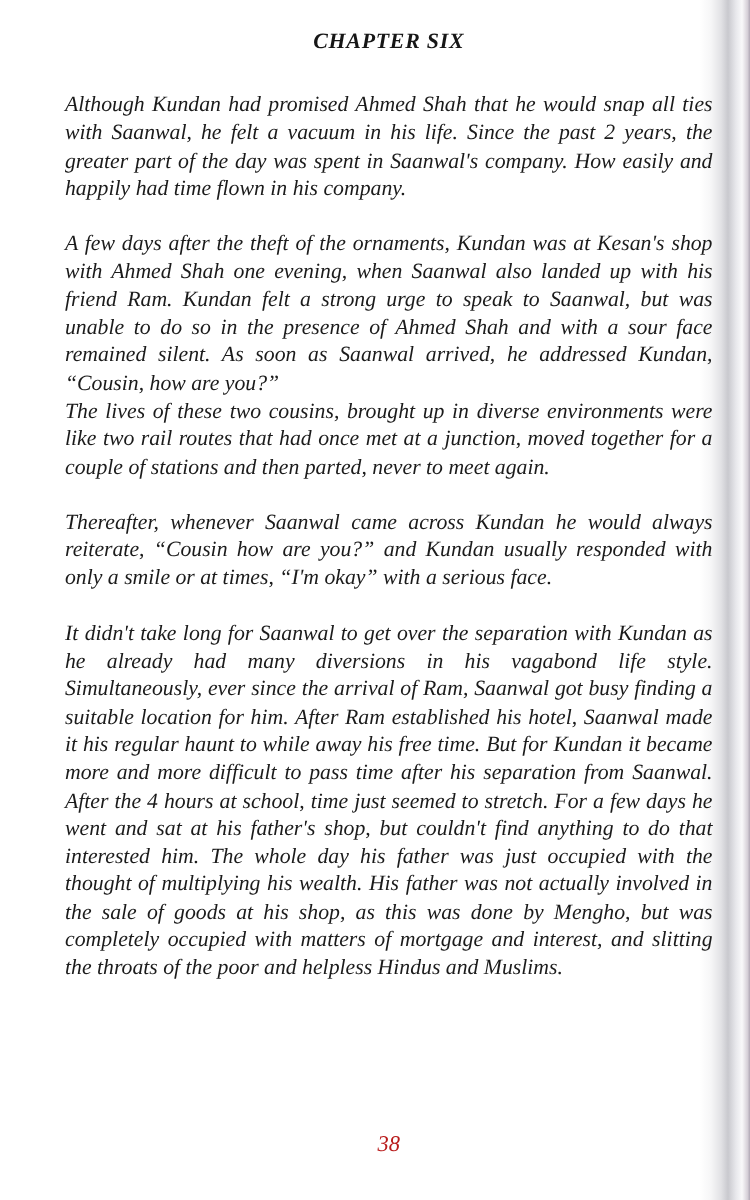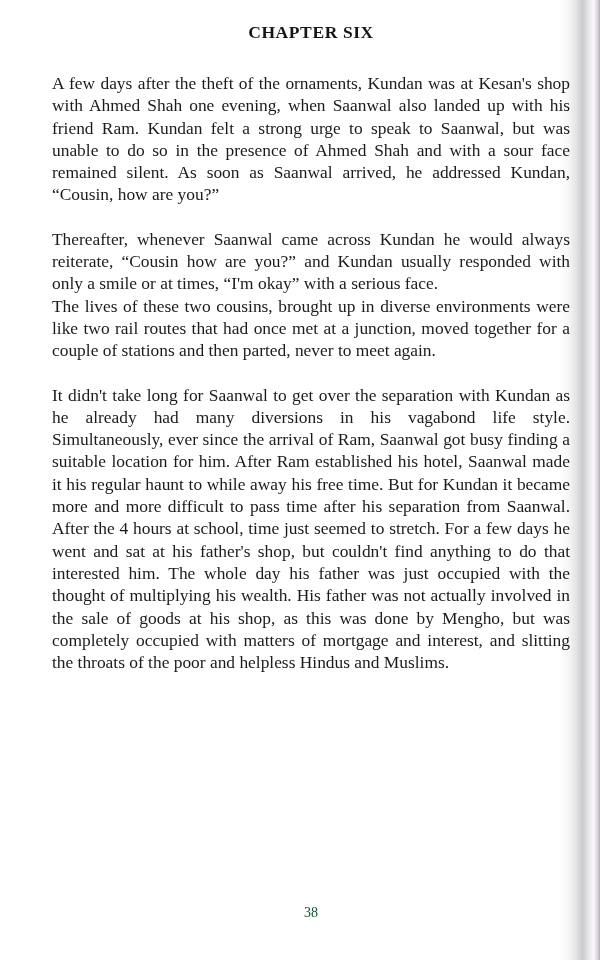--- a/index.html
+++ b/index.html
@@ -9,20 +9,21 @@
     background: #ffffff;
   }
   #page {
     position: relative;
     width: 600px;
     height: 960px;
     background: #ffffff;
     overflow: hidden;
     font-family: "Liberation Serif", "DejaVu Serif", serif;
     color: #1a1a1a;
+    font-style: italic;
   }
 
   
   #spine-shadow {
     position: absolute;
     top: 0;
     right: 0;
     width: 40px;
     height: 960px;
     pointer-events: none;
@@ -81,44 +82,45 @@
   .para.spaced {
     margin-top: 22px;
   }
 
   .page-number {
     position: absolute;
     left: 0;
     top: 905px;
     width: 518px;
     text-align: center;
-    font-size: 14px;
-    color: #14532d;
+    font-size: 18px;
+    color: #b91c1c;
   }
 </style>
 </head>
 <body>
 
 <div id="page">
 
   <div id="spine-shadow"></div>
 
   <div id="content">
 
     <h1 class="chapter-title">CHAPTER SIX</h1>
 
     <div class="body-block">
 
+      <p class="para spaced">Although Kundan had promised Ahmed Shah that he would snap all ties with Saanwal, he felt a vacuum in his life. Since the past 2 years, the greater part of the day was spent in Saanwal's company. How easily and happily had time flown in his company.</p>
 
       <p class="para spaced">A few days after the theft of the ornaments, Kundan was at Kesan's shop with Ahmed Shah one evening, when Saanwal also landed up with his friend Ram. Kundan felt a strong urge to speak to Saanwal, but was unable to do so in the presence of Ahmed Shah and with a sour face remained silent. As soon as Saanwal arrived, he addressed Kundan, “Cousin, how are you?”</p>
 
 
+      <p class="para tight">The lives of these two cousins, brought up in diverse environments were like two rail routes that had once met at a junction, moved together for a couple of stations and then parted, never to meet again.</p>
+
       <p class="para spaced">Thereafter, whenever Saanwal came across Kundan he would always reiterate, “Cousin how are you?” and Kundan usually responded with only a smile or at times, “I'm okay” with a serious face.</p>
-
-      <p class="para tight">The lives of these two cousins, brought up in diverse environments were like two rail routes that had once met at a junction, moved together for a couple of stations and then parted, never to meet again.</p>
 
       <p class="para spaced">It didn't take long for Saanwal to get over the separation with Kundan as he already had many diversions in his vagabond life style. Simultaneously, ever since the arrival of Ram, Saanwal got busy finding a suitable location for him. After Ram established his hotel, Saanwal made it his regular haunt to while away his free time. But for Kundan it became more and more difficult to pass time after his separation from Saanwal. After the 4 hours at school, time just seemed to stretch. For a few days he went and sat at his father's shop, but couldn't find anything to do that interested him. The whole day his father was just occupied with the thought of multiplying his wealth. His father was not actually involved in the sale of goods at his shop, as this was done by Mengho, but was completely occupied with matters of mortgage and interest, and slitting the throats of the poor and helpless Hindus and Muslims.</p>
 
     </div>
 
     <div class="page-number">38</div>
 
   </div>
 </div>
 

